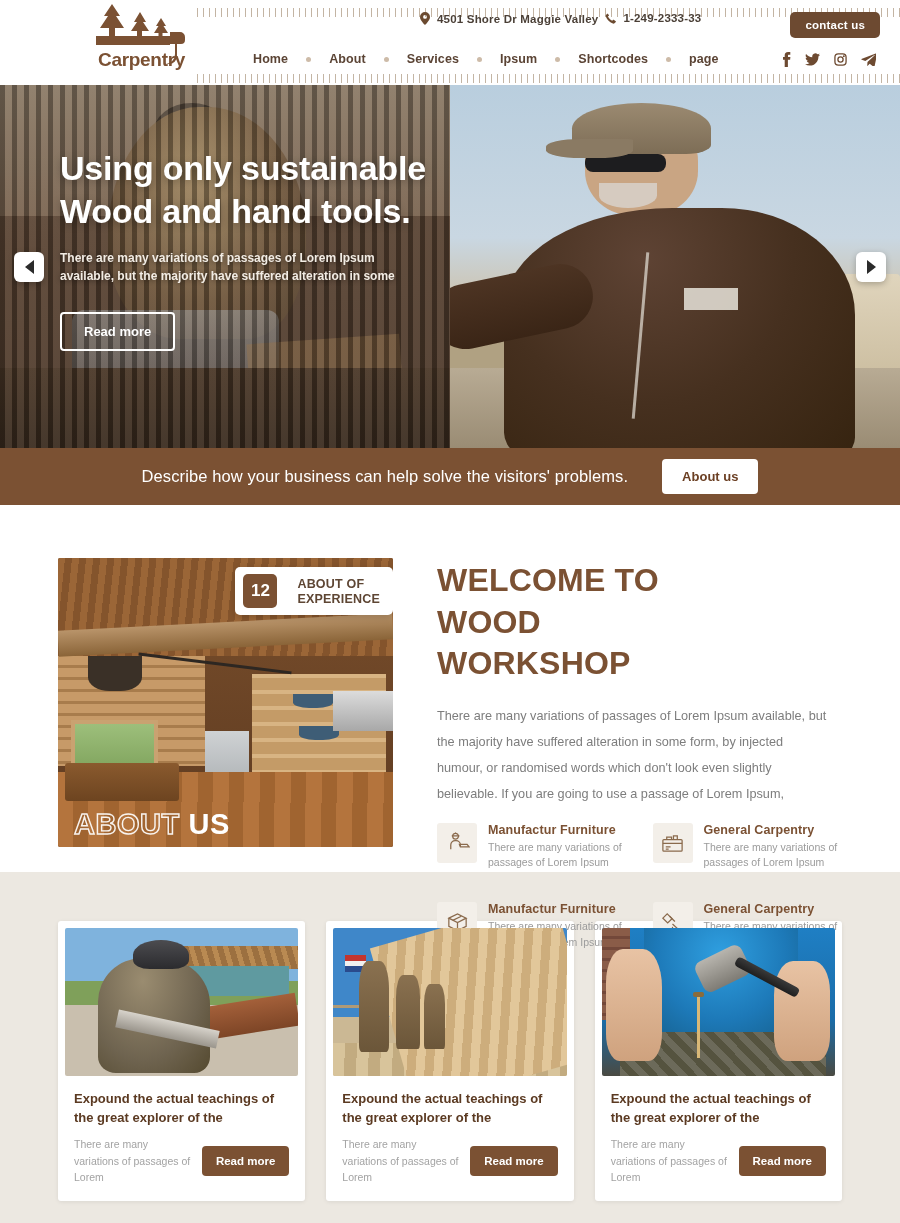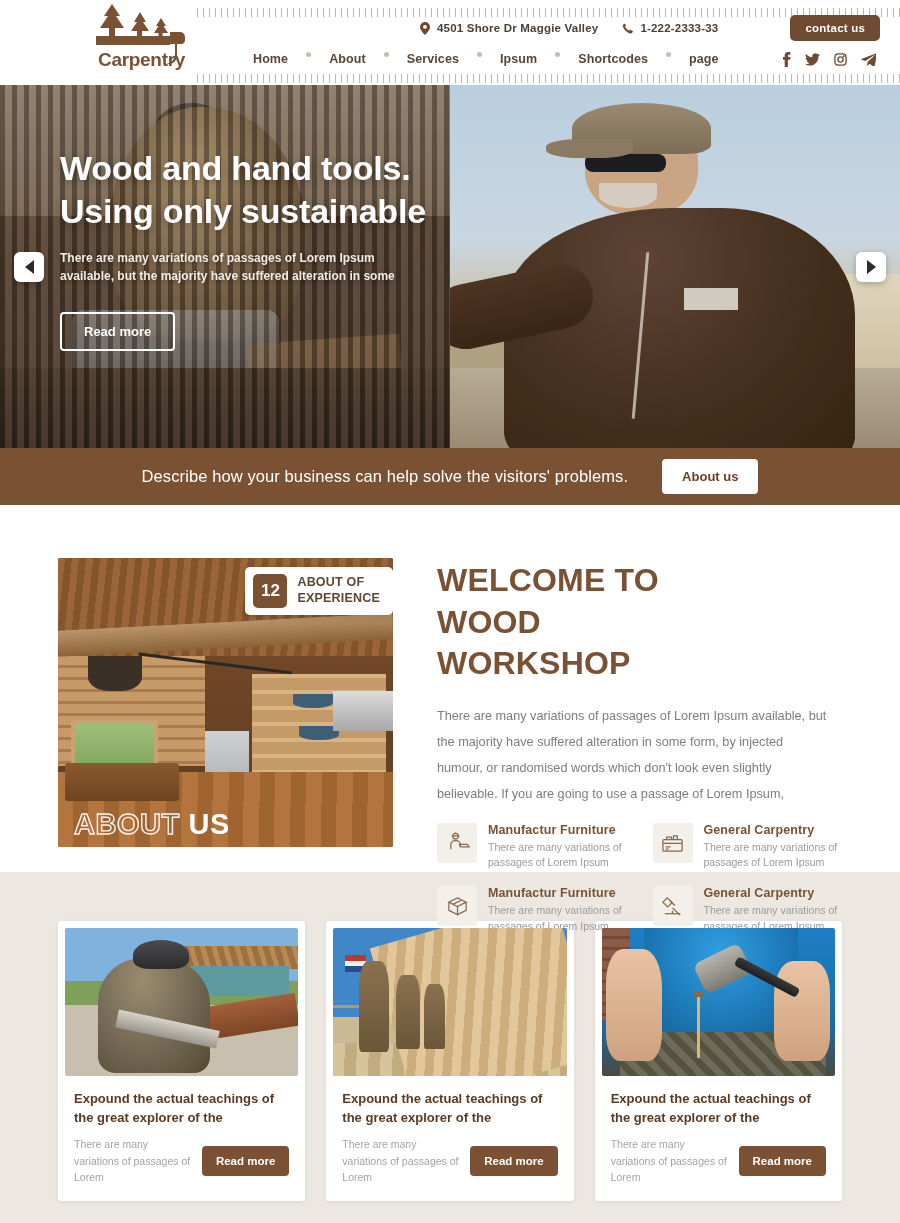--- a/index.html
+++ b/index.html
@@ -30,38 +30,38 @@
       #b9a894 0px,#b9a894 1px, transparent 1px, transparent 6px);
   }
   .ruler-strip.big::after{
     content:""; position:absolute; left:0; right:0; top:0; height:4px;
     background-image:repeating-linear-gradient(to right,
       #b9a894 0px,#b9a894 1px, transparent 1px, transparent 24px);
   }
 
   .topbar {
     position:absolute; left:420px; top:12px; right:20px; height:32px;
-    display:flex; align-items:center; gap:24px;
+    display:flex; align-items:flex-start; gap:7px;
   }
   .topbar .tb-item {
     display:flex; align-items:center; gap:7px;
     font-size:11.5px; color:#4a3f36; font-weight:600; letter-spacing:.2px;
   }
   .topbar .tb-icon { color:#6b4a30; display:inline-flex; }
   .contact-btn {
     margin-left:auto; background:#6d4a31; color:#fff; border:none;
     font-family:inherit; font-size:11.5px; font-weight:700;
     padding:7px 15px; border-radius:5px; cursor:pointer; letter-spacing:.2px;
   }
 
   .navrow {
     position:absolute; left:197px; right:18px; top:45px; height:28px;
     display:flex; align-items:center;
   }
-  .nav { display:flex; gap:0; margin-left:38px; }
+  .nav { display:flex; align-items:center; gap:0; margin-left:38px; }
   .nav a {
     font-size:12.5px; color:#5b4435; font-weight:700; text-decoration:none;
     padding:0 18px; letter-spacing:.1px;
   }
   .nav .dot { width:5px; height:5px; border-radius:50%; background:#cdbba8; flex:none; }
   .social { margin-left:auto; display:flex; align-items:center; gap:14px; padding-right:6px; }
   .social span { color:#6d4a31; display:inline-flex; }
 
   
   .hero { position:relative; height:363px; overflow:hidden; }
@@ -187,21 +187,21 @@
     background:linear-gradient(#8a5a2e,#6d4420); border-radius:3px; }
   .ai-scene .lamp{ position:absolute; left:9%; top:34%; width:16%; height:12%;
     background:#3a3027; border-radius:0 0 40% 40%; }
   .ai-scene .track{ position:absolute; left:24%; top:36%; width:46%; height:3px;
     background:#2d2722; transform:rotate(7deg); }
   .ai-scene .hood{ position:absolute; right:0; top:46%; width:18%; height:14%;
     background:linear-gradient(#dcdcdc,#a8a8a8); }
 
   .badge {
     position:absolute; right:0px; top:9px; background:#fff;
-    display:flex; align-items:center; gap:10px;
+    display:flex; align-items:flex-end; gap:20px;
     padding:7px 13px 7px 8px; border-radius:5px;
     box-shadow:0 2px 7px rgba(0,0,0,.18); z-index:3;
   }
   .badge-num {
     width:34px; height:34px; background:#7b5133; color:#fff; border-radius:5px;
     display:flex; align-items:center; justify-content:center;
     font-size:17px; font-weight:800;
   }
   .badge-txt { font-size:12.5px; font-weight:800; color:#5e4634; line-height:1.25; letter-spacing:.2px; }
 
@@ -213,21 +213,21 @@
   .ao-solid { color:#fff; }
 
   .w-right { flex:1; padding-top:2px; }
   .w-title {
     font-size:32px; font-weight:800; color:#7b5133; line-height:1.3;
     letter-spacing:.2px; text-transform:uppercase; max-width:300px;
   }
   .w-body {
     margin-top:18px; font-size:12.7px; line-height:2.05; color:#7d7d7d; max-width:395px;
   }
-  .features { margin-top:16px; display:grid; grid-template-columns:1fr 1fr; gap:16px 26px; }
+  .features { margin-top:16px; display:grid; grid-template-columns:1fr 1fr; gap:32px 26px; }
   .feat { display:flex; gap:11px; align-items:flex-start; }
   .feat-ic {
     width:40px; height:40px; flex:none; background:#f3efe9; border-radius:3px;
     display:flex; align-items:center; justify-content:center; color:#8a6a4c;
   }
   .feat-title { font-size:12.5px; font-weight:800; color:#7b5133; letter-spacing:.1px; }
   .feat-desc { margin-top:3px; font-size:10.5px; line-height:1.45; color:#9b9b9b; }
 
   
   .services { background:#ece8e1; padding:32px 0 0; height:351px; }
@@ -337,21 +337,21 @@
             </svg>
         </span>
         <span>4501 Shore Dr Maggie Valley</span>
       </div>
       <div class="tb-item">
         <span class="tb-icon">
           <svg width="11" height="11" viewBox="0 0 12 12">
               <path fill="#6b4a30" d="M2.6.6 1.1 2.1c-.5.5-.4 1.3 0 2.3.6 1.4 1.6 2.9 2.8 4.1 1.2 1.2 2.7 2.2 4.1 2.8 1 .4 1.8.5 2.3 0l1.5-1.5c.3-.3.2-.7-.1-.9L9.5 7.4c-.3-.2-.7-.1-.9.2l-.7.9c-1-.5-1.9-1.2-2.7-2-.8-.8-1.5-1.7-2-2.7l.9-.7c.3-.2.4-.6.2-.9L2.6.6z"></path>
             </svg>
         </span>
-        <span>1-222-2333-33</span>
+        <span>1-249-2333-33</span>
       </div>
       <button class="contact-btn">contact us</button>
     </div>
 
     <div class="navrow">
       <nav class="nav">
         <a>Home</a>
         <span class="dot"></span>
         <a>About</a>
         <span class="dot"></span>
@@ -414,22 +414,22 @@
             <div class="body"></div>
             <div class="zip"></div>
           <div class="patch"></div>
             <div class="arm"></div>
         </div>
       </div>
     </div>
 
     <div class="hero-content">
       <div class="hero-title">
+        <div>Using only sustainable</div>
         <div>Wood and hand tools.</div>
-        <div>Using only sustainable</div>
       </div>
       <div class="hero-sub">There are many variations of passages of Lorem Ipsum available, but the majority have suffered alteration in some</div>
       <button class="hero-btn">Read more</button>
     </div>
 
     <button class="arrow-btn arrow-prev">
       <span class="tri tri-l"></span>
     </button>
     <button class="arrow-btn arrow-next">
       <span class="tri tri-r"></span>

